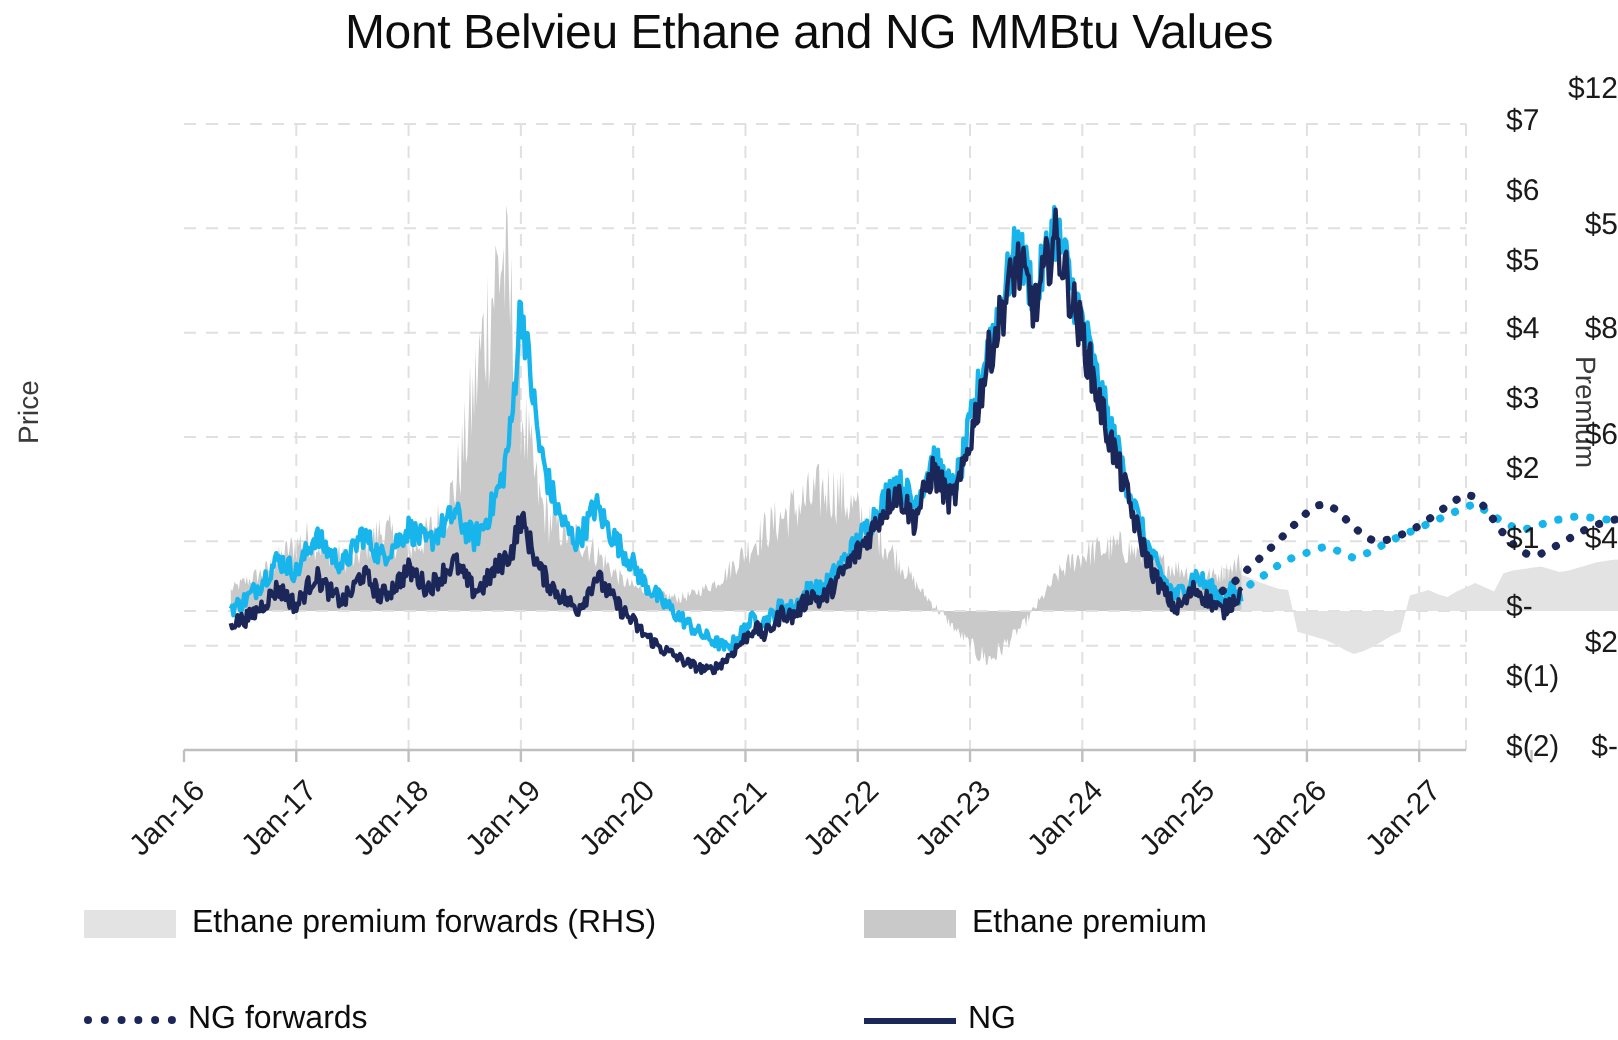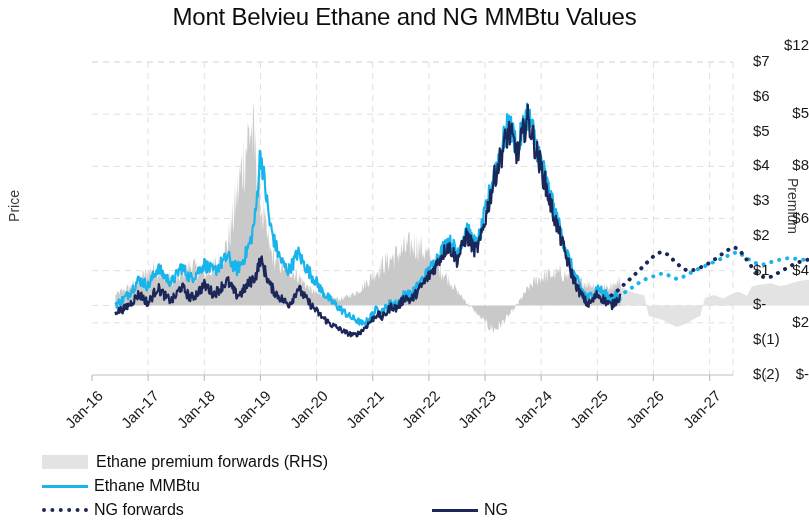--- a/index.html
+++ b/index.html
@@ -205,28 +205,26 @@
       <div class="x-tick-label" style="left: 593.46px; top: 387px; width: 62px;">Jan-26</div>
       <div class="x-tick-label" style="left: 649.606px; top: 387px; width: 62px;">Jan-27</div>
     </div>
 
   <div id="legend">
     <div class="legend-row">
       <div class="legend-item legend-col-a">
         <span class="legend-swatch" style="background: rgb(227, 227, 227);"></span>
         <span class="legend-label">Ethane premium forwards  (RHS)</span>
       </div>
+      <div class="legend-item legend-col-b">
+        <span class="legend-swatch" style="background: rgb(201, 201, 201);"></span>
+        <span class="legend-label">Ethane premium</span>
+      </div>
     </div>
     <div class="legend-row">
-      <div class="legend-item legend-col-b">
-        <span class="legend-line" style="color: rgb(24, 180, 236);">
-            <i style="background: rgb(24, 180, 236);"></i>
-          </span>
-        <span class="legend-label">Ethane MMBtu</span>
-      </div>
     </div>
     <div class="legend-row">
       <div class="legend-item legend-col-a">
         <span class="legend-line legend-dotted" style="color: rgb(27, 38, 89);">
             <i></i>
           </span>
         <span class="legend-label">NG forwards</span>
       </div>
       <div class="legend-item legend-col-b">
         <span class="legend-line" style="color: rgb(27, 38, 89);">

